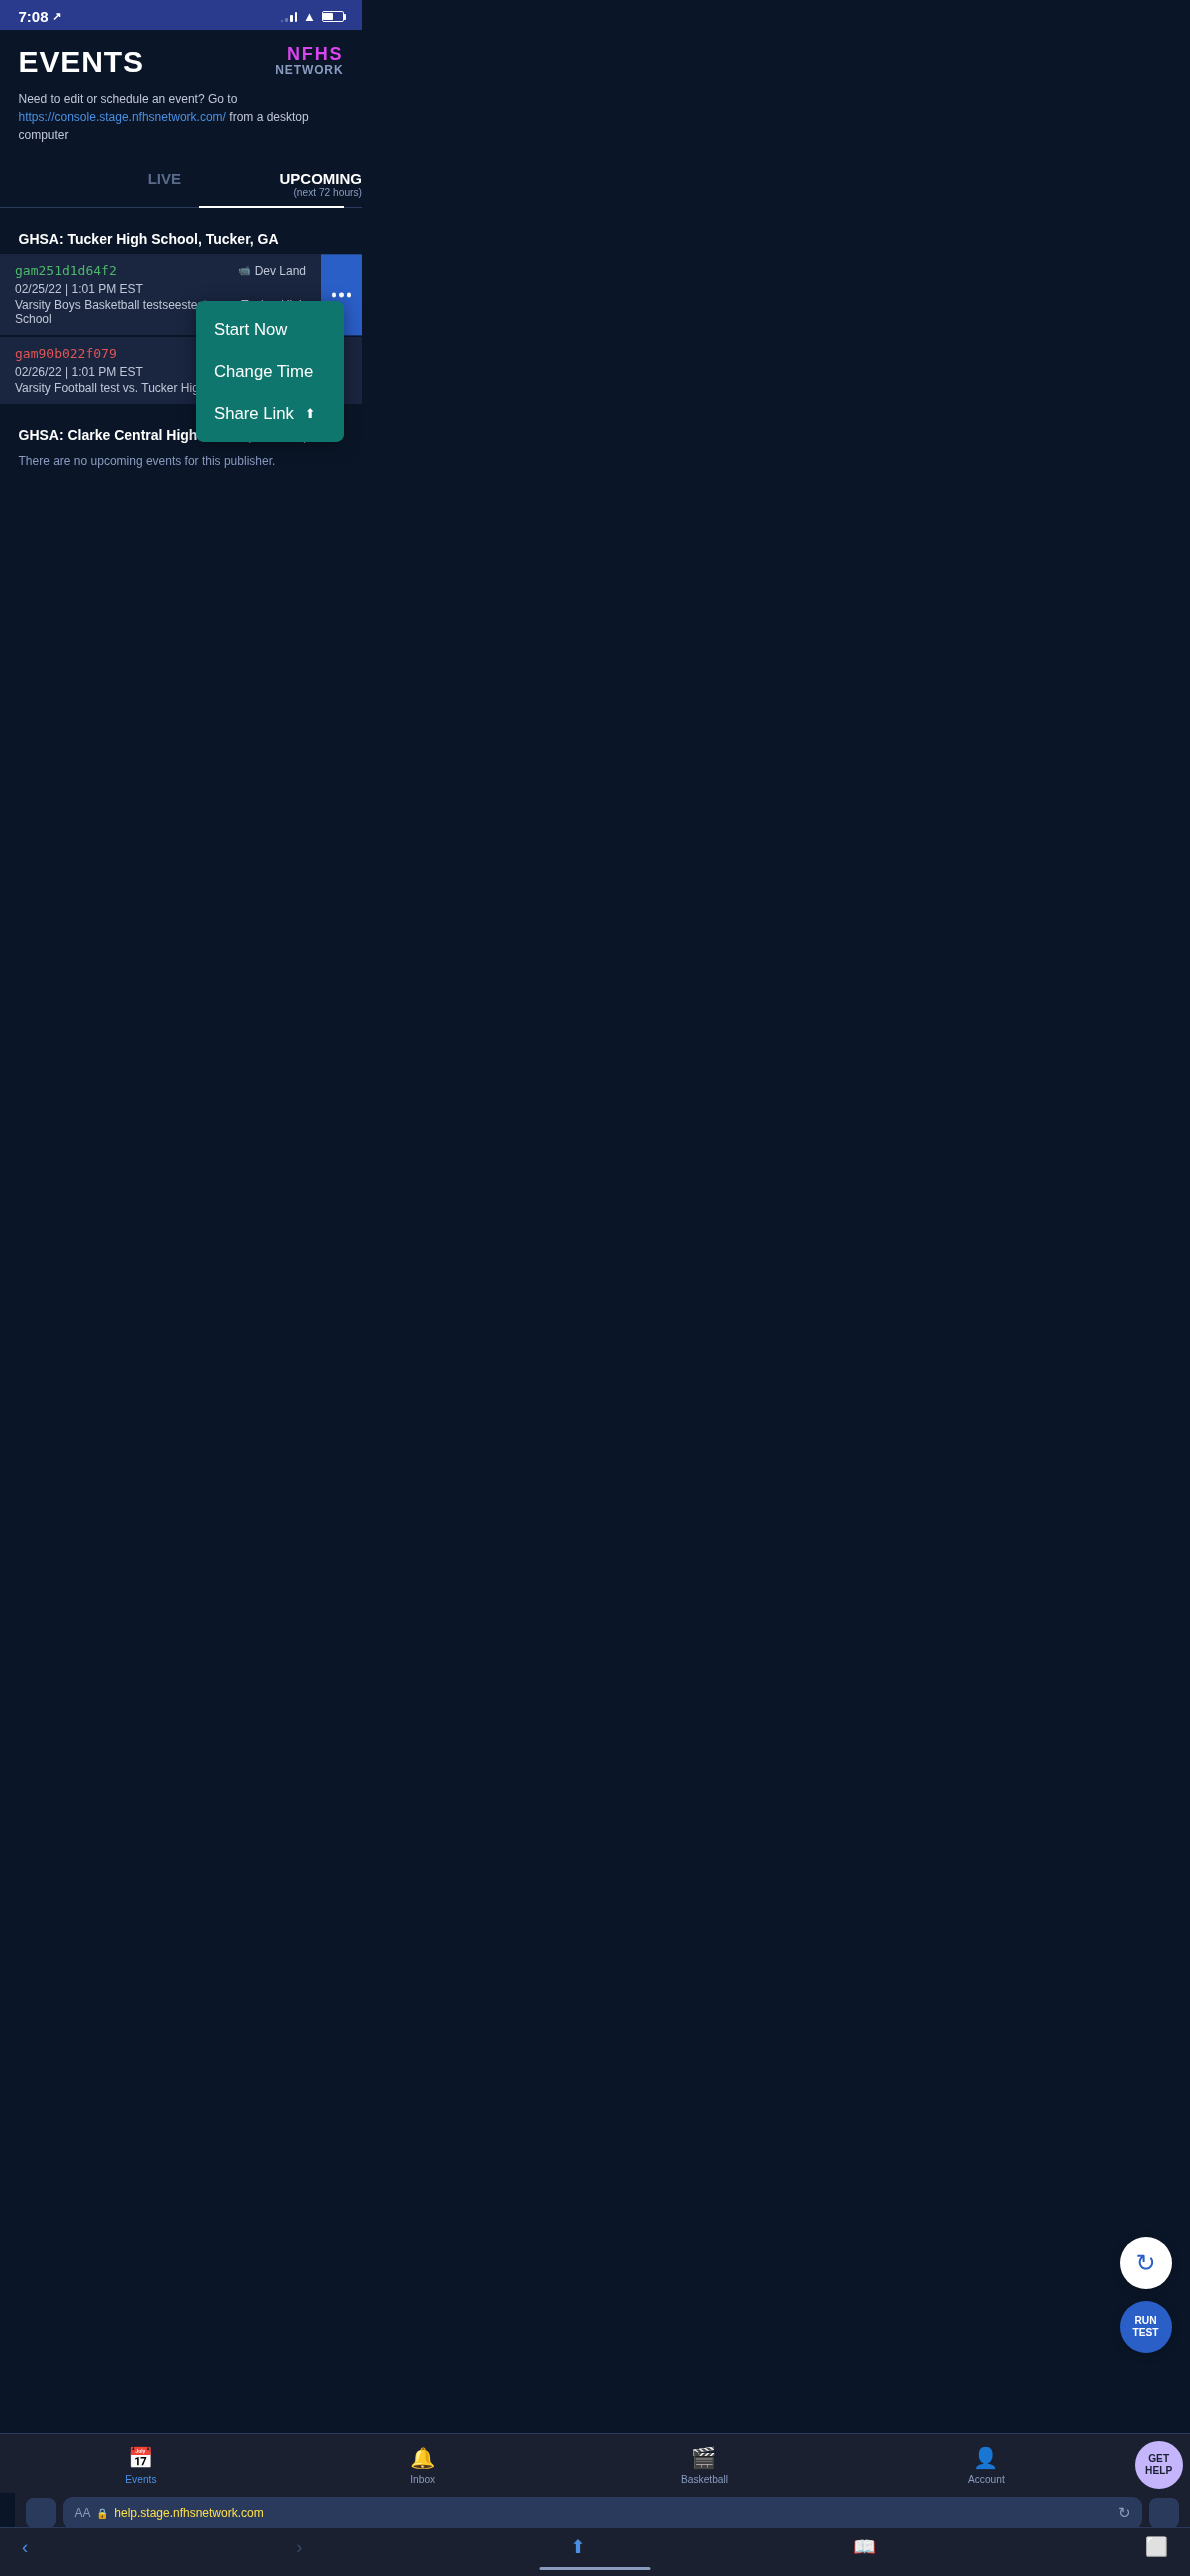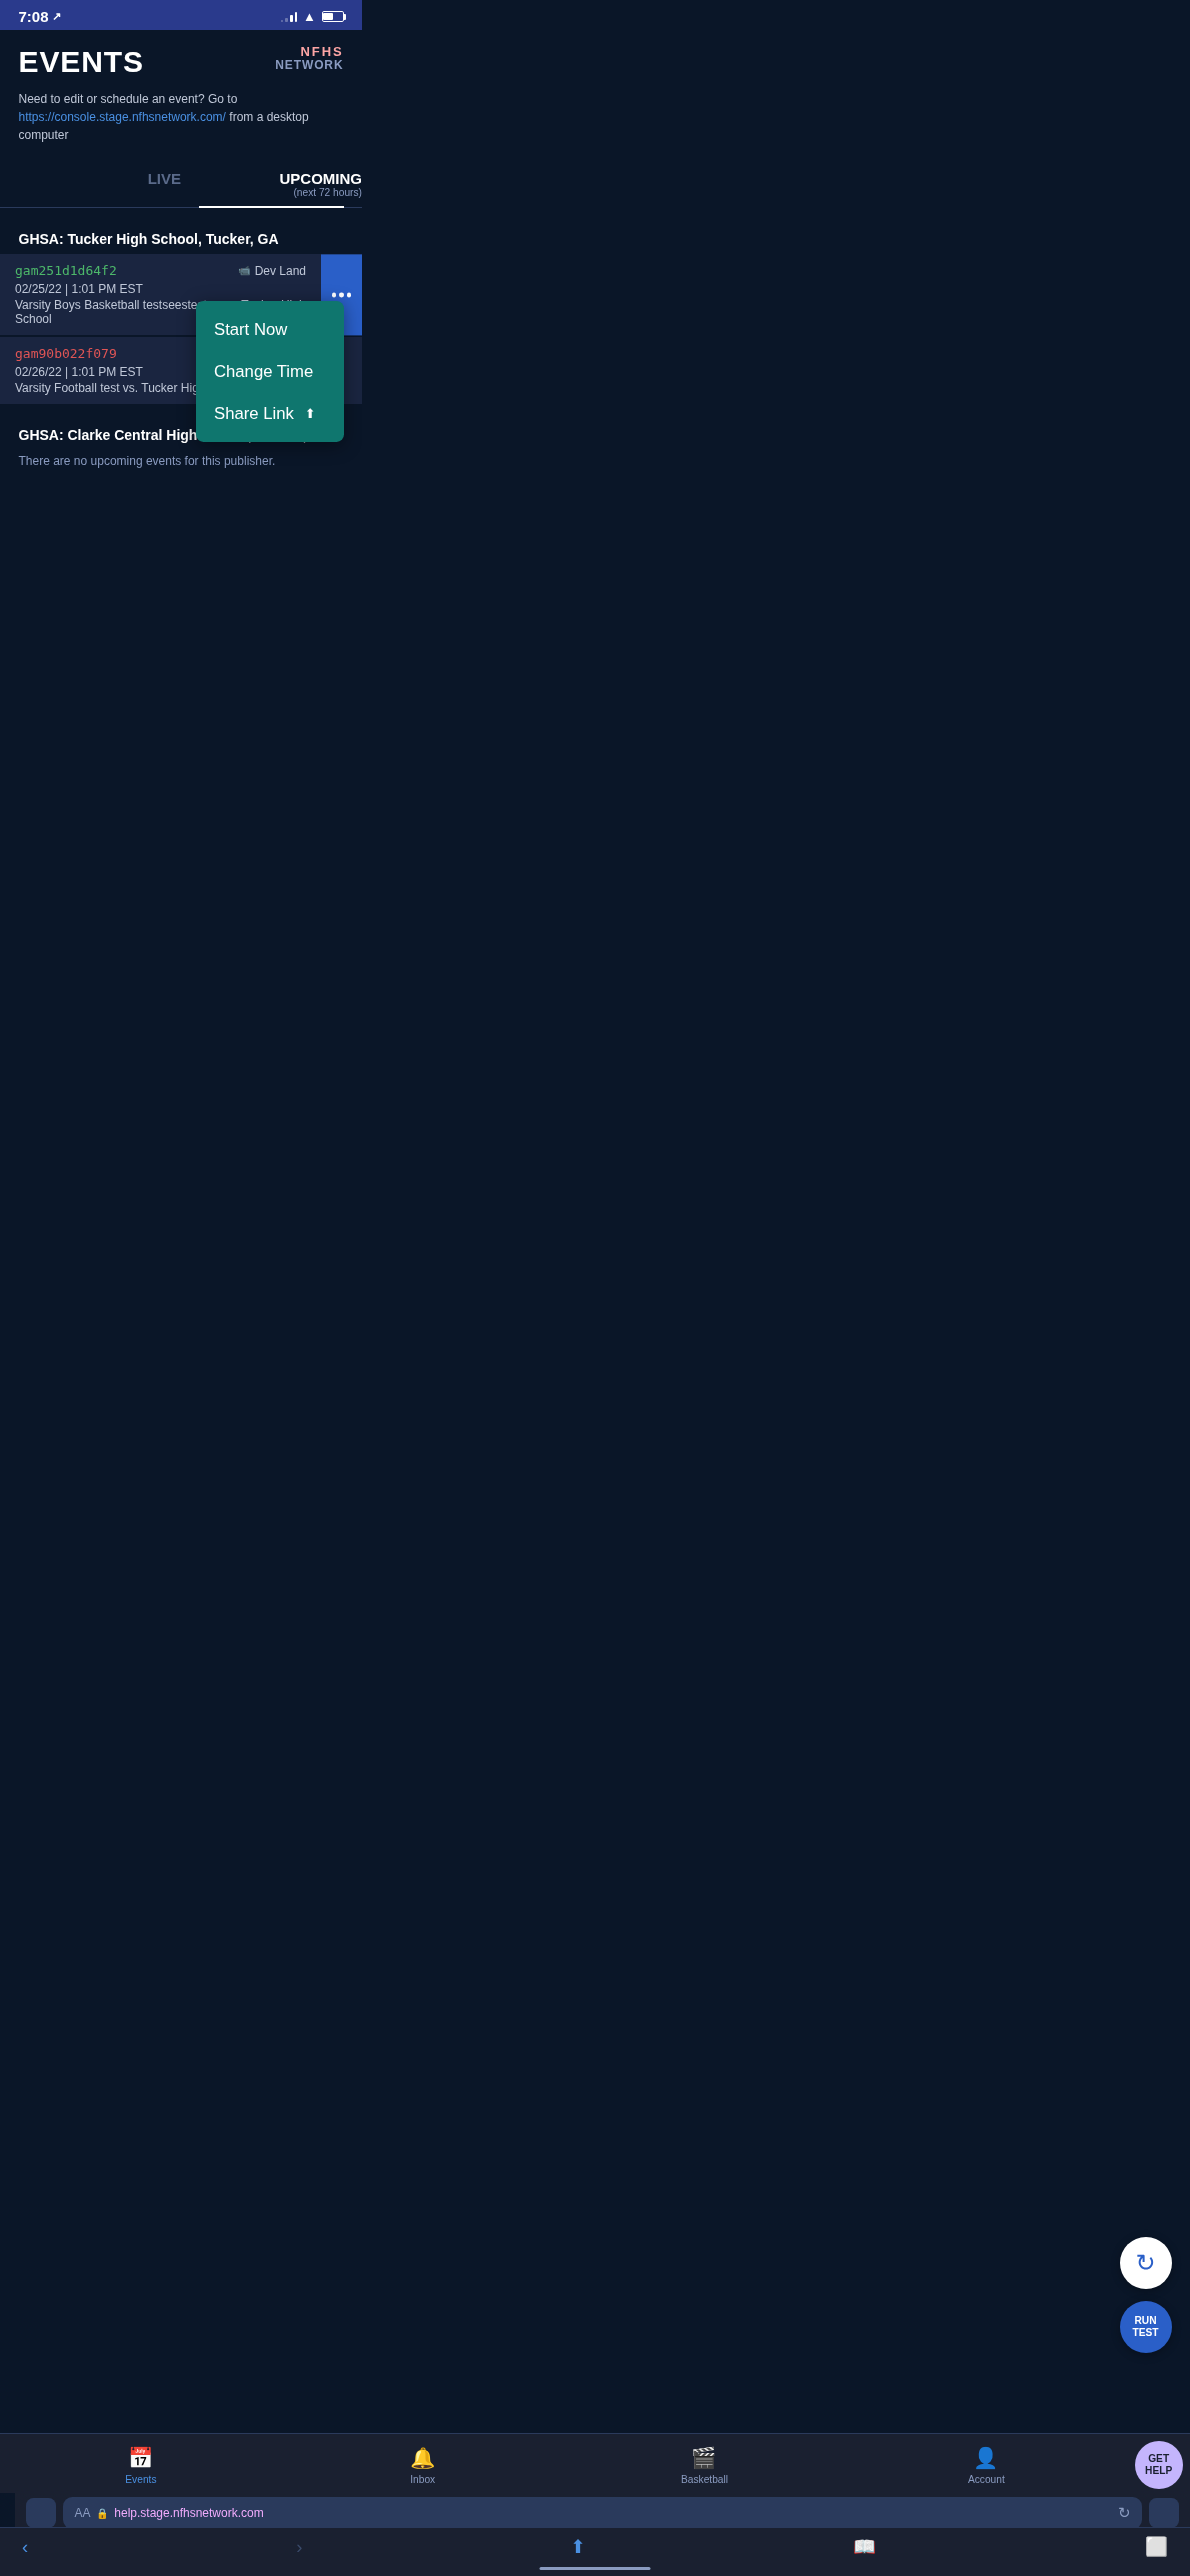--- a/index.html
+++ b/index.html
@@ -104,23 +104,23 @@
       letter-spacing: 0.9px;
     }
 
     .nfhs-logo {
       display: flex;
       flex-direction: column;
       align-items: flex-end;
     }
 
     .nfhs-logo-text {
-      font-size: 13px;
+      font-size: 18px;
       font-weight: 800;
-      color: #fca5a5;
+      color: #d946ef;
       letter-spacing: 1.9px;
       line-height: 1;
     }
 
     .nfhs-logo-sub {
       font-size: 12px;
       font-weight: 600;
       color: #8a9bc0;
       letter-spacing: 0.9px;
     }
@@ -437,21 +437,21 @@
       color: #8a9bc0;
     }
 
     .browser-lock {
       font-size: 10.2px;
       color: #8a9bc0;
     }
 
     .browser-url {
       font-size: 12px;
-      color: #f0abfc;
+      color: #fde047;
       flex: 1;
     }
 
     .browser-reload {
       font-size: 15px;
       color: #8a9bc0;
     }
 
     
     .browser-nav-bar {

